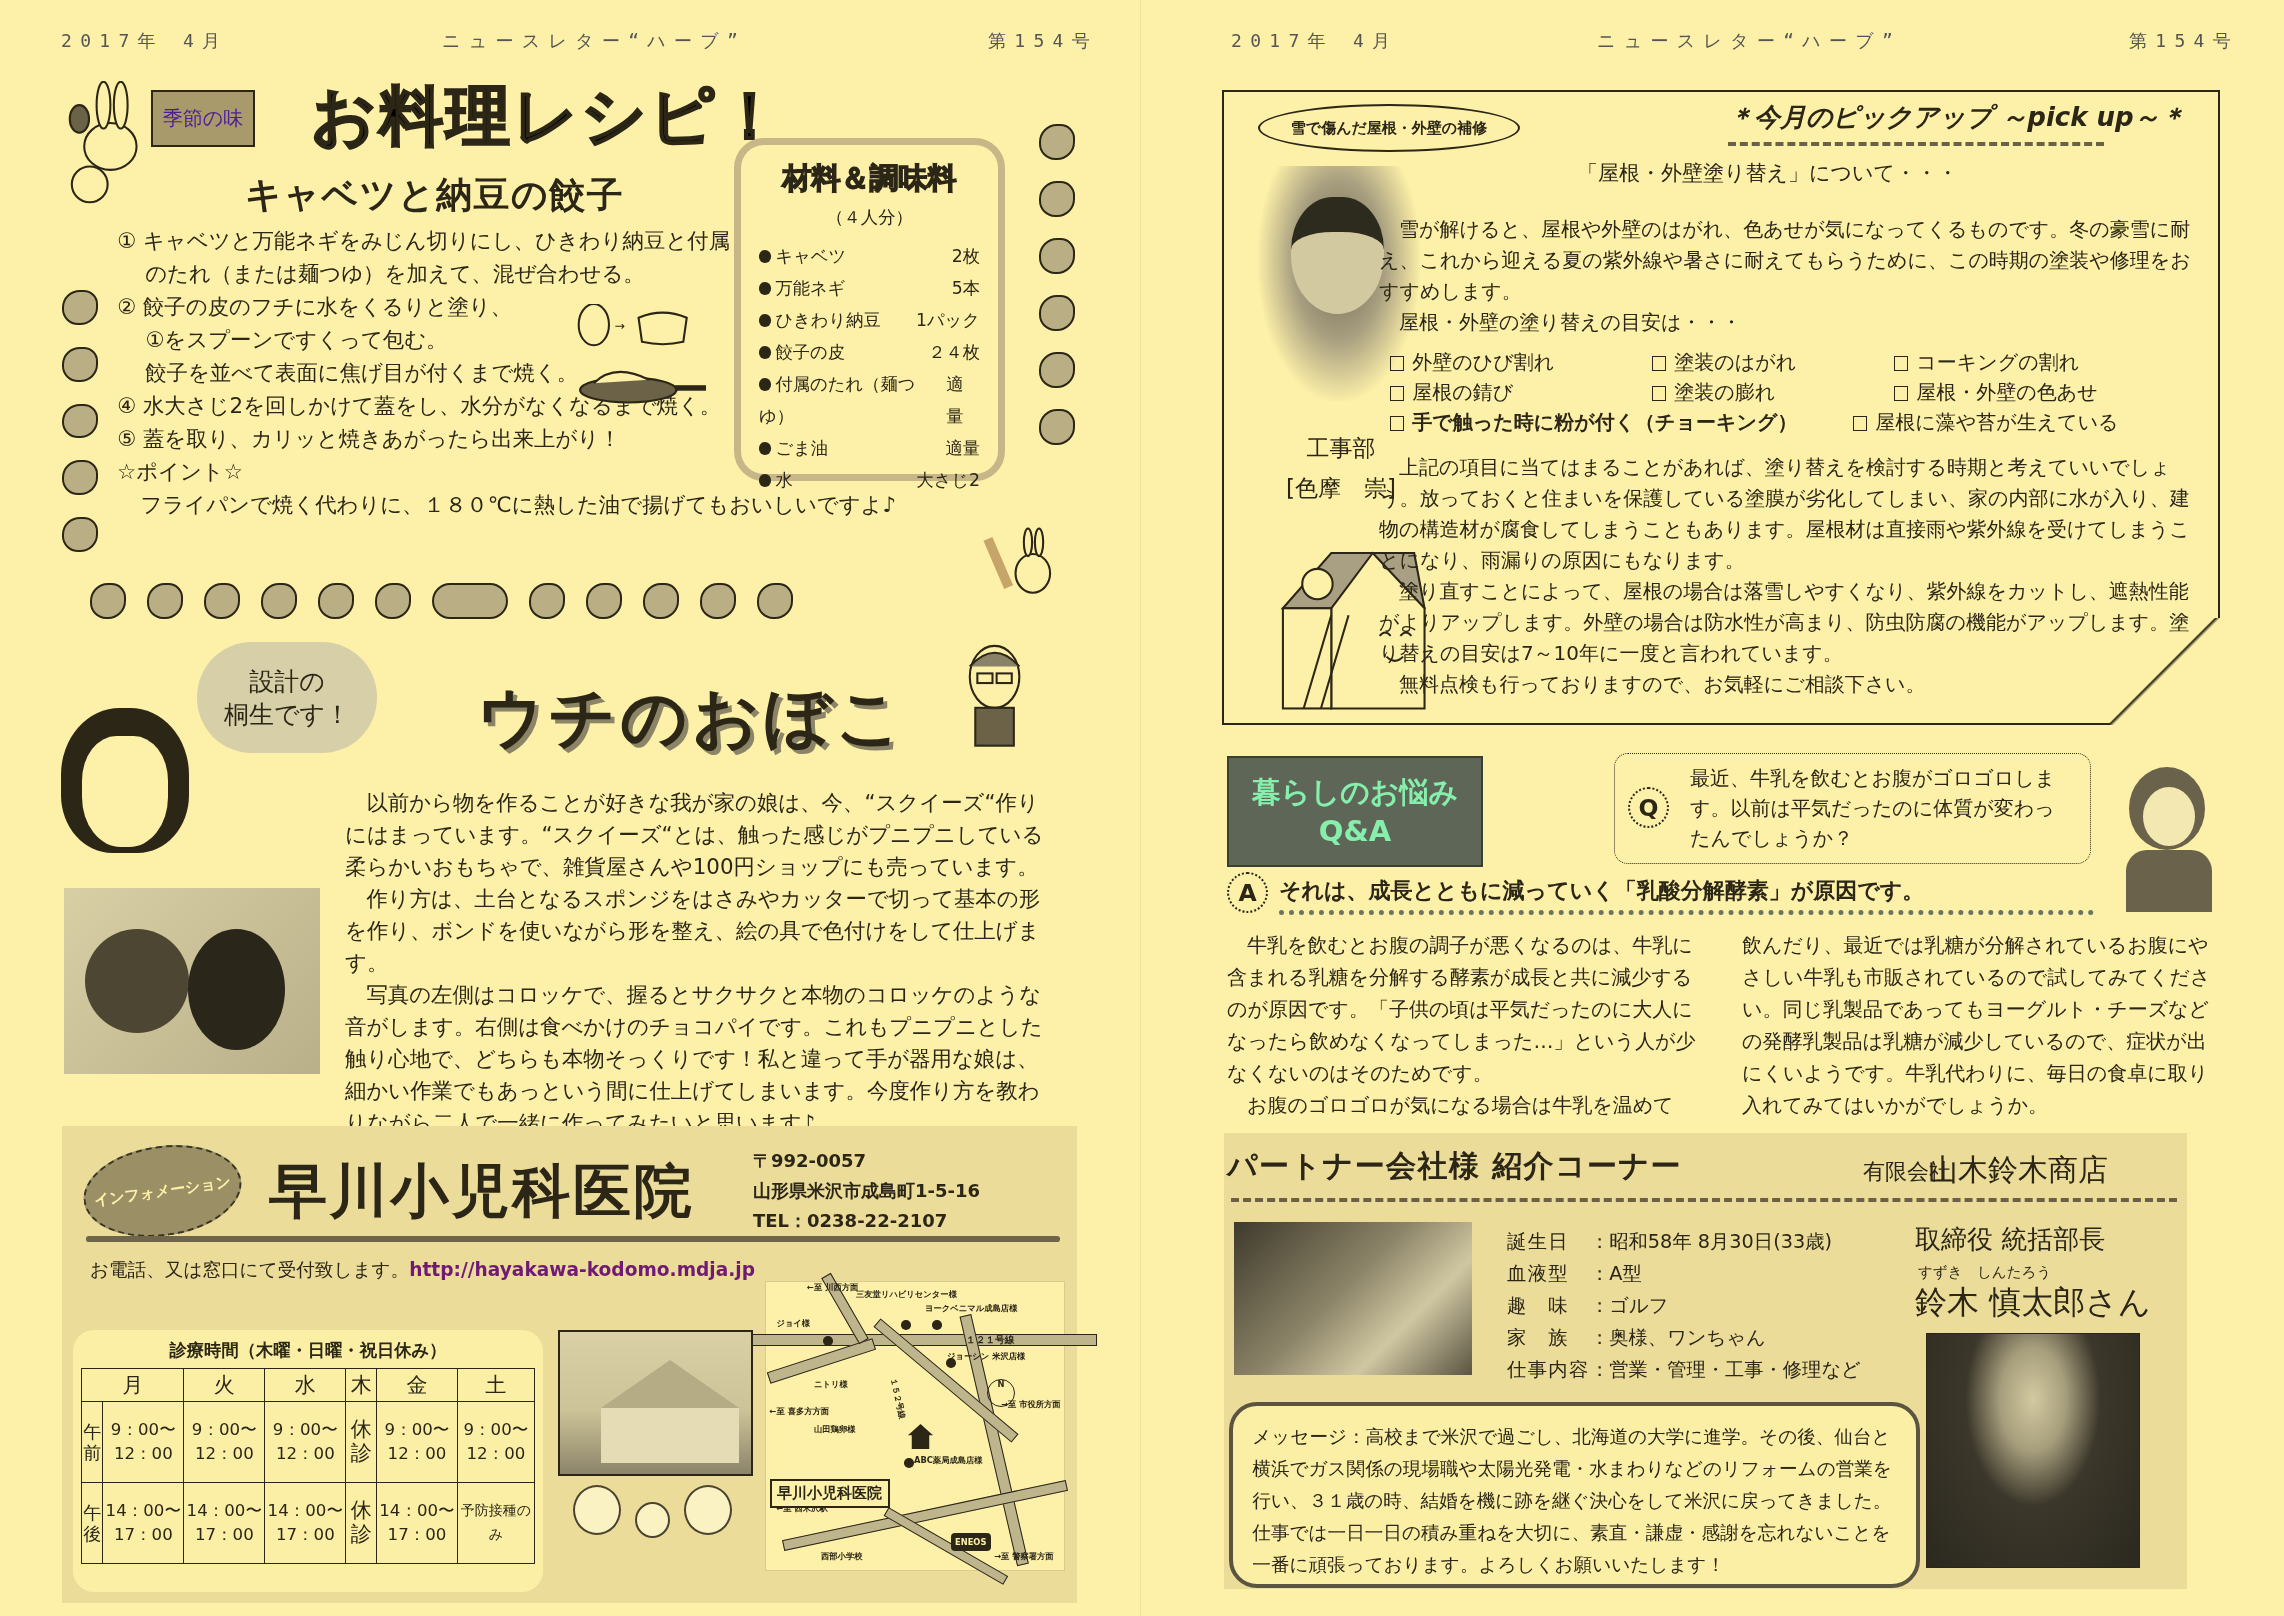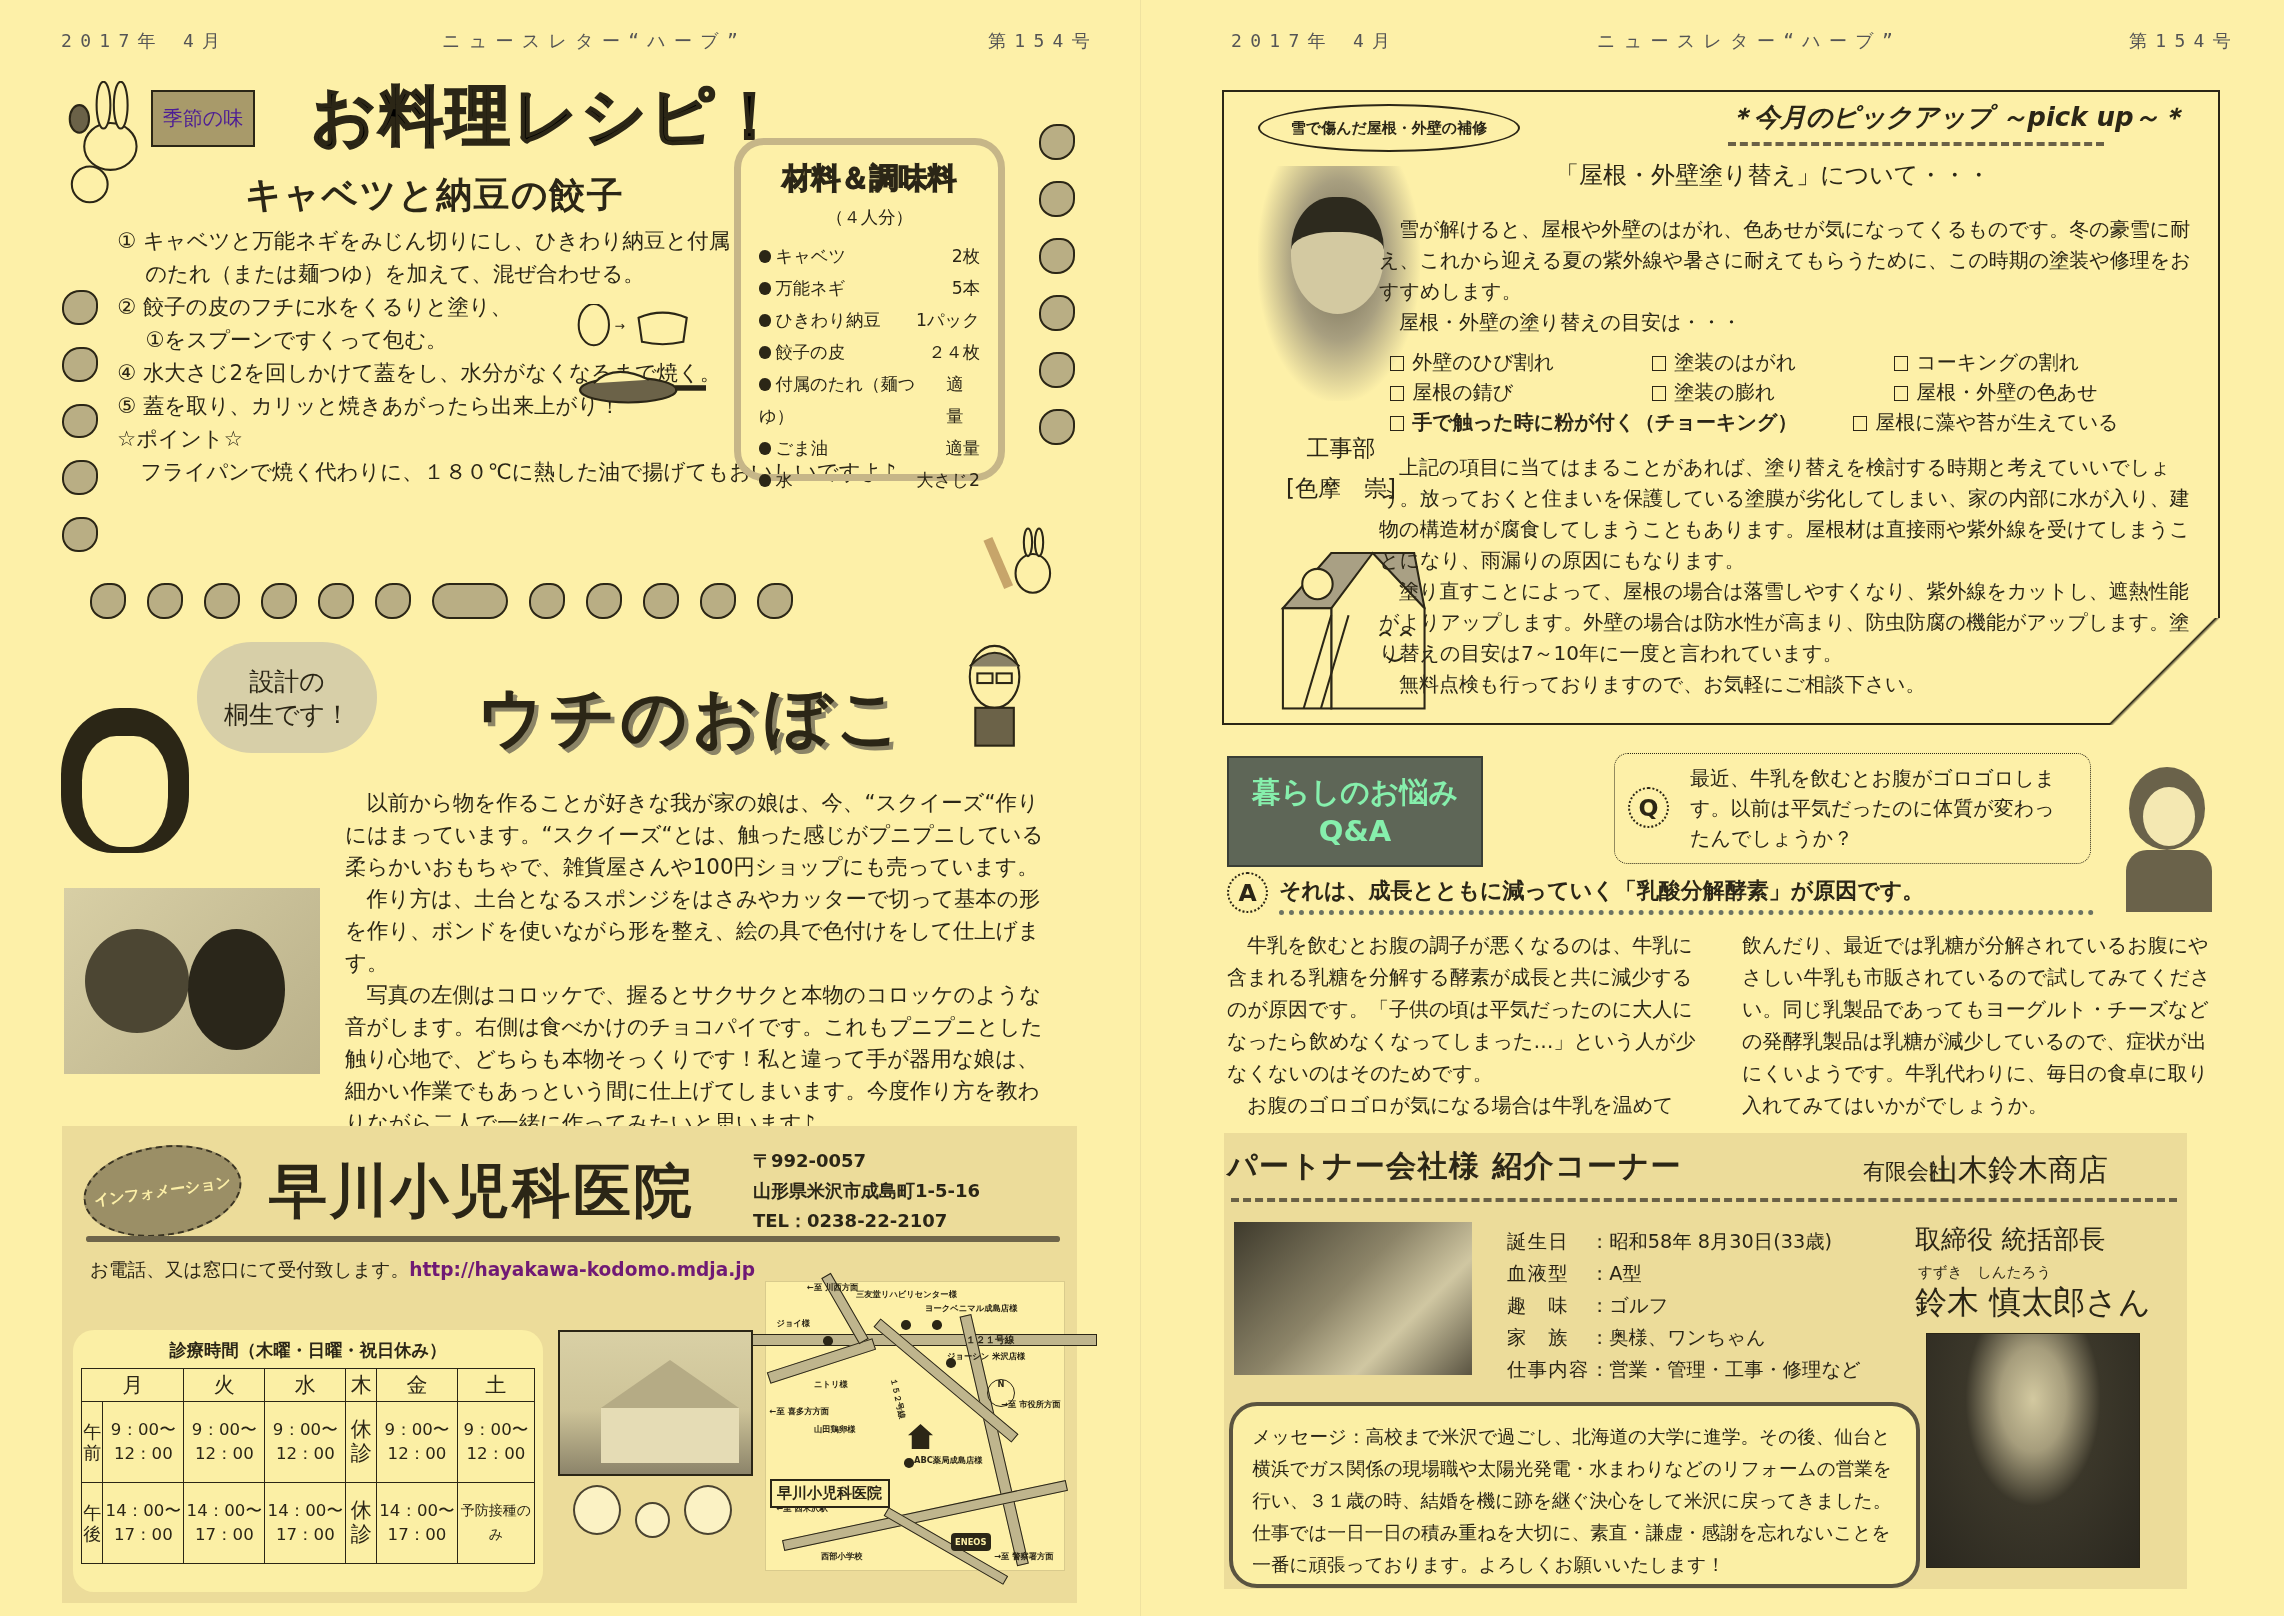--- a/index.html
+++ b/index.html
@@ -59,21 +59,21 @@
   .road { position:absolute; background: #bfb58d; border: 1.4px solid #2b2616; }
   .map-lbl { position:absolute; font-size: 8.3px; white-space: nowrap; font-weight: bold; }
   .map-dot { position:absolute; width: 9.7px; height: 9.7px; border-radius:50%; background:#2b2616; }
   .map-clinic { position:absolute; left: 3.5px; top: 197px; border: 2.1px solid #2b2616; background:#fdf0a8; font-size: 15px; font-weight: bold; padding: 2.8px 5.5px; }
 
   
   .pickup-box { left: 81px; top: 90px; width: 998px; height: 635px; border: 2.1px solid #2b2616; }
   .oval-label { left: 117px; top: 104px; width: 262px; height: 48px; border: 2.1px double #2b2616; border-radius: 50%; display:flex; align-items:center; justify-content:center; font-size: 15px; font-weight: bold; }
   .pickup-title { left: 587px; top: 100px; font-size: 26px; font-weight: bold; font-style: italic; }
   .pickup-dash { left: 587px; top: 142px; width: 376px; border-top: 4.1px dashed #6a6146; }
-  .pickup-head { left: 414px; top: 159px; font-size: 24px; }
+  .pickup-head { left: 436px; top: 159px; font-size: 21px; }
   .portrait { left: 117px; top: 166px; width: 162px; height: 235px; background: radial-gradient(ellipse at 50% 40%, #6c6550 0%, #a89f80 40%, #fdf0a8 72%); }
   .portrait-head { position:absolute; left: 33px; top: 31px; width: 93px; height: 117px; border-radius: 45% 45% 50% 50%; background: #d3c9a1; border-top: 35px solid #2d2a1e; }
   .staff-dept { left: 138px; top: 428px; font-size: 23px; text-align:center; width: 124px; line-height: 40px; }
   .painter { left: 135px; top: 546px; width: 152px; height: 166px; }
   .pickup-body { left: 238px; top: 214px; width: 822px; font-size: 20px; line-height: 31px; }
   .pickup-body p.ind { text-indent: 1em; }
   .checks { left: 249px; top: 347px; width: 815px; font-size: 20px; line-height: 30px; }
   .check-row { display:flex; }
   .check-row span { white-space: nowrap; }
   .cb { display:inline-block; width: 14px; height: 15px; border: 1.4px solid #2b2616; margin-right: 8.3px; vertical-align: middle; }
@@ -128,20 +128,21 @@
   </div>
   <div class="abs recipe-badge">季節の味</div>
   <div class="abs recipe-title">お料理レシピ！</div>
   <div class="abs recipe-sub">キャベツと納豆の餃子</div>
 
   <div class="abs steps">
     <div>① キャベツと万能ネギをみじん切りにし、ひきわり納豆と付属</div>
     <div>　 のたれ（または麺つゆ）を加えて、混ぜ合わせる。</div>
     <div>② 餃子の皮のフチに水をくるりと塗り、</div>
     <div>　 ①をスプーンですくって包む。</div>
+    <div>　 餃子を並べて表面に焦げ目が付くまで焼く。</div>
     <div>④ 水大さじ2を回しかけて蓋をし、水分がなくなるまで焼く。</div>
     <div>⑤ 蓋を取り、カリッと焼きあがったら出来上がり！</div>
     <div style="margin-left:0;">☆ポイント☆</div>
     <div style="margin-left:23.5px;">フライパンで焼く代わりに、１８０℃に熱した油で揚げてもおいしいですよ♪</div>
   </div>
 
   <div class="abs" style="left:573px;top:304px;width:138px;height:117px;">
     <svg width="138" height="117" viewBox="0 0 200 170">
         <ellipse cx="30" cy="30" rx="22" ry="30" fill="none" stroke="#2b2616" stroke-width="3"></ellipse>
         <text x="60" y="38" font-size="18" fill="#2b2616">→</text>

